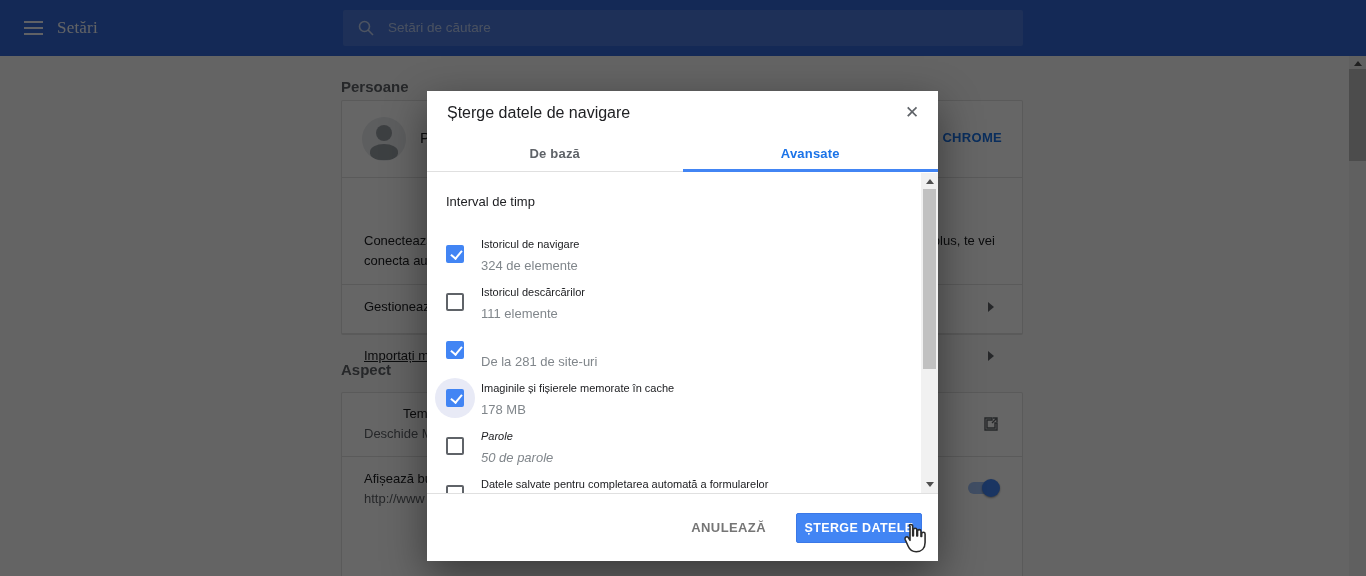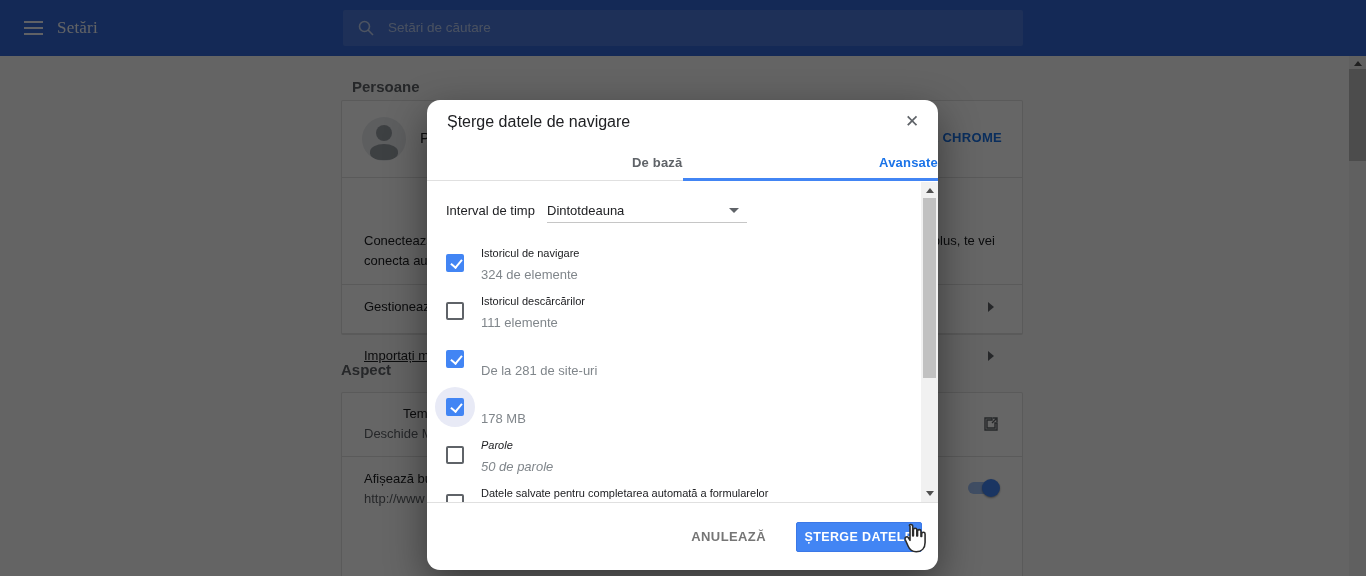--- a/index.html
+++ b/index.html
@@ -13,21 +13,21 @@
   .hamburger { position:absolute; left:24px; top:21px; width:19px; height:14px; cursor:pointer; }
   .hamburger span { position:absolute; left:0; width:19px; height:2px; background:rgba(255,255,255,.92); }
   .hamburger span:nth-child(1){top:0;} .hamburger span:nth-child(2){top:6px;} .hamburger span:nth-child(3){top:12px;}
   .app-title { position:absolute; left:57px; top:18px; font-size:17px; color:rgba(255,255,255,.95); letter-spacing:.2px;font-family:Liberation Serif, serif; }
   .searchbox { position:absolute; left:343px; top:10px; width:680px; height:36px; background:rgba(255,255,255,.12); border-radius:2px; }
   .searchbox svg { position:absolute; left:15px; top:10px; }
   .search-ph { position:absolute; left:45px; top:10px; font-size:13.5px; color:rgba(255,255,255,.6); }
   
   .content { position:absolute; left:0; top:56px; width:1366px; height:520px; }
   .section-heading { position:absolute; left:341px; width:300px; font-size:15px; font-weight:700; color:#5f6368; }
-  .heading-persoane { top:22px;margin-left:11px; }
+  .heading-persoane { top:22px; }
   .heading-aspect { top:305px; }
   .card { position:absolute; left:341px; width:682px; background:#fff; border:1px solid rgba(0,0,0,.12); border-radius:2px; }
   .card-people { top:44px; height:235px; }
   .card-aspect { top:336px; height:240px; }
   .divider { position:absolute; left:0; width:100%; height:1px; background:#e0e0e0; }
   .avatar { position:absolute; left:20px; top:16px; width:44px; height:44px; border-radius:50%; background:#e8eaed; overflow:hidden; }
   .avatar .head { position:absolute; left:14px; top:8px; width:16px; height:16px; border-radius:50%; background:#9aa0a6; }
   .avatar .body { position:absolute; left:8px; top:27px; width:28px; height:16px; border-radius:50% 50% 40% 40%; background:#9aa0a6; }
   .profile-frag { position:absolute; left:78px; top:28px; font-size:15px; color:#202124; }
   .signin-frag { position:absolute; right:20px; top:29px; font-size:13px; font-weight:700; color:#1a73e8; letter-spacing:.3px; cursor:pointer; }
@@ -48,25 +48,25 @@
   .toggle .knob { position:absolute; left:-2px; top:-3px; width:18px; height:18px; border-radius:50%; background:#fafafa; box-shadow:0 1px 2px rgba(0,0,0,.4); }
   .toggle.on { background:rgba(66,133,244,.5); }
   .toggle.on .knob { left:auto; right:-2px; background:#4285f4; }
   
   .page-scrollbar { position:absolute; right:0; top:56px; width:17px; height:520px; background:#f1f1f1; z-index:2; }
   .page-scrollbar .arrow-up { position:absolute; left:4.5px; top:5px; width:0; height:0; border-bottom:5px solid #505050; border-left:4px solid transparent; border-right:4px solid transparent; }
   .page-scrollbar .thumb { position:absolute; left:0; top:13px; width:17px; height:92px; background:#bdbdbd; }
   
   .overlay { position:absolute; inset:0; background:rgba(0,0,0,.6); z-index:10; }
   
-  .dialog { position:absolute; left:427px; top:100px; width:511px; height:470px; background:#fff; border-radius:13px; box-shadow:0 14px 40px rgba(0,0,0,.45); z-index:20; }
+  .dialog { position:absolute; left:427px; top:91px; width:511px; height:470px; background:#fff; border-radius:0; box-shadow:0 14px 40px rgba(0,0,0,.45); z-index:20; }
   .dlg-title { position:absolute; left:20px; top:13px; font-size:16px; color:#202124; }
   .dlg-close { position:absolute; right:14px; top:10px; width:24px; height:24px; font-size:17px; color:#5f6368; text-align:center; line-height:24px; cursor:pointer; }
   .dlg-tabs { position:absolute; left:0; top:44px; width:511px; height:37px; border-bottom:1px solid #e0e0e0; display:flex; }
-  .dlg-tab { position:relative; flex:1; text-align:right; line-height:37px; font-size:13px; font-weight:700; color:#5f6368; letter-spacing:.2px; cursor:pointer; }
+  .dlg-tab { position:relative; flex:1; text-align:center; line-height:37px; font-size:13px; font-weight:700; color:#5f6368; letter-spacing:.2px; cursor:pointer; }
   .dlg-tab.active { color:#1a73e8; }
   .dlg-tab.active::after { content:''; position:absolute; left:0; right:0; bottom:-1px; height:3px; background:#4285f4; }
   .dlg-content { position:absolute; left:0; top:81px; width:458px; height:321px; overflow:hidden; }
   .tr-label { position:absolute; left:19px; top:22px; font-size:13px; color:#202124; }
   .tr-select { position:absolute; left:120px; top:14px; width:200px; height:28px; border-bottom:1px solid #c6c6c6; cursor:pointer; }
   .tr-value { position:absolute; left:0; top:8px; font-size:13px; color:#202124; }
   .tr-arrow { position:absolute; right:8px; top:13px; width:0; height:0; border-top:5px solid #5f6368; border-left:5px solid transparent; border-right:5px solid transparent; }
   .chk-row { position:absolute; left:0; width:494px; height:48px; }
   .checkbox { position:absolute; left:19px; top:12px; width:18px; height:18px; border:2px solid #5f6368; border-radius:2px; background:#fff; cursor:pointer; }
   .checkbox.checked { background:#4285f4; border-color:#4285f4; }
@@ -157,41 +157,38 @@
     <div class="dlg-title">Șterge datele de navigare</div>
     <div class="dlg-close">✕</div>
 
     <div class="dlg-tabs">
       <div class="dlg-tab">De bază</div>
       <div class="dlg-tab active">Avansate</div>
     </div>
 
     <div class="dlg-content">
       <div class="tr-label">Interval de timp</div>
-      <div class="tr-select">
-        <span class="tr-value">Dintotdeauna</span>
-        <span class="tr-arrow"></span>
-      </div>
 
       <div class="chk-row" style="top:61px;">
         <span class="checkbox checked"></span>
         <span class="chk-label">Istoricul de navigare</span>
         <span class="chk-detail">324 de elemente</span>
       </div>
       <div class="chk-row" style="top:109px;">
         <span class="checkbox"></span>
         <span class="chk-label">Istoricul descărcărilor</span>
         <span class="chk-detail">111 elemente</span>
       </div>
       <div class="chk-row" style="top:157px;">
         <span class="checkbox checked"></span>
         <span class="chk-detail">De la 281 de site-uri</span>
       </div>
       <div class="chk-row" style="top:205px;">
         <span class="checkbox checked focused"></span>
+        <span class="chk-label">Imaginile și fișierele memorate în cache</span>
         <span class="chk-detail">178 MB</span>
       </div>
       <div class="chk-row" style="top:253px;font-style:italic;">
         <span class="checkbox"></span>
         <span class="chk-label">Parole</span>
         <span class="chk-detail">50 de parole</span>
       </div>
       <div class="chk-row" style="top:301px;">
         <span class="checkbox"></span>
         <span class="chk-label">Datele salvate pentru completarea automată a formularelor</span>

